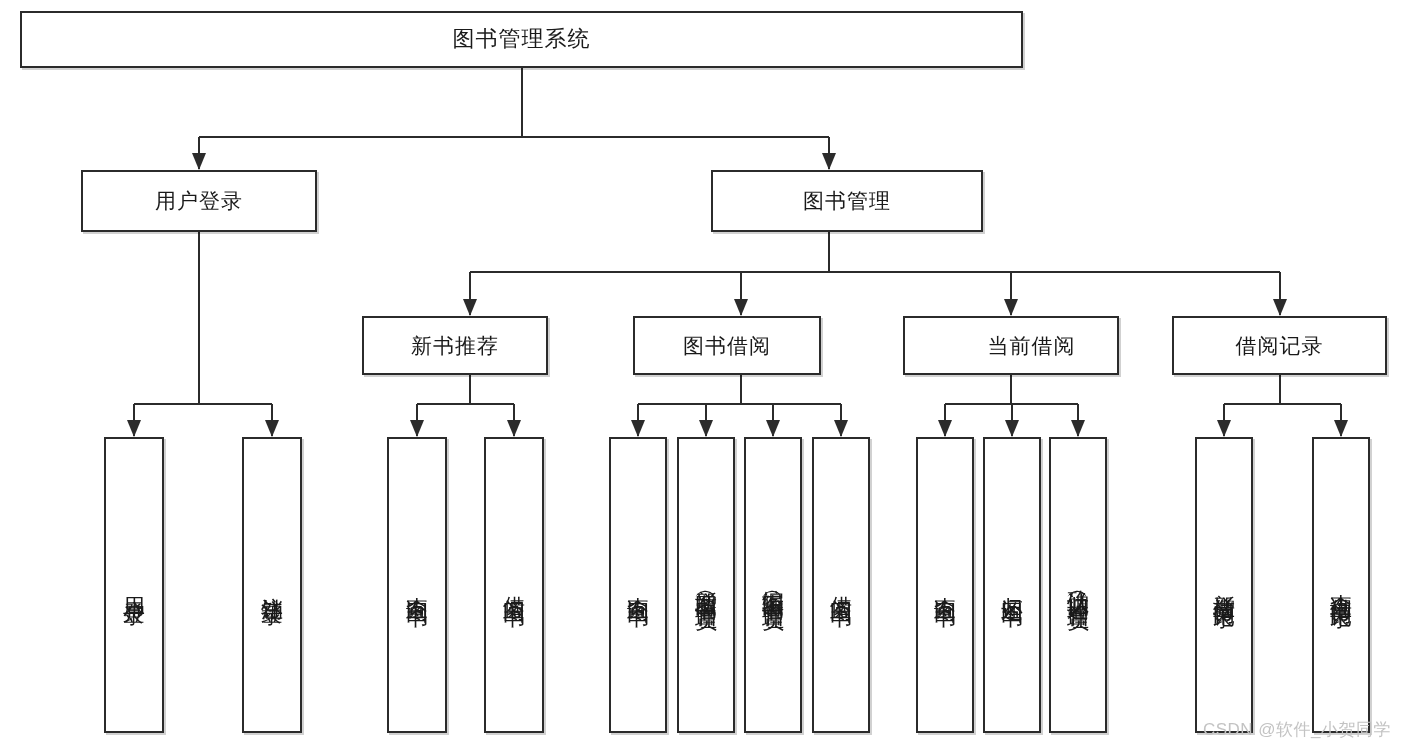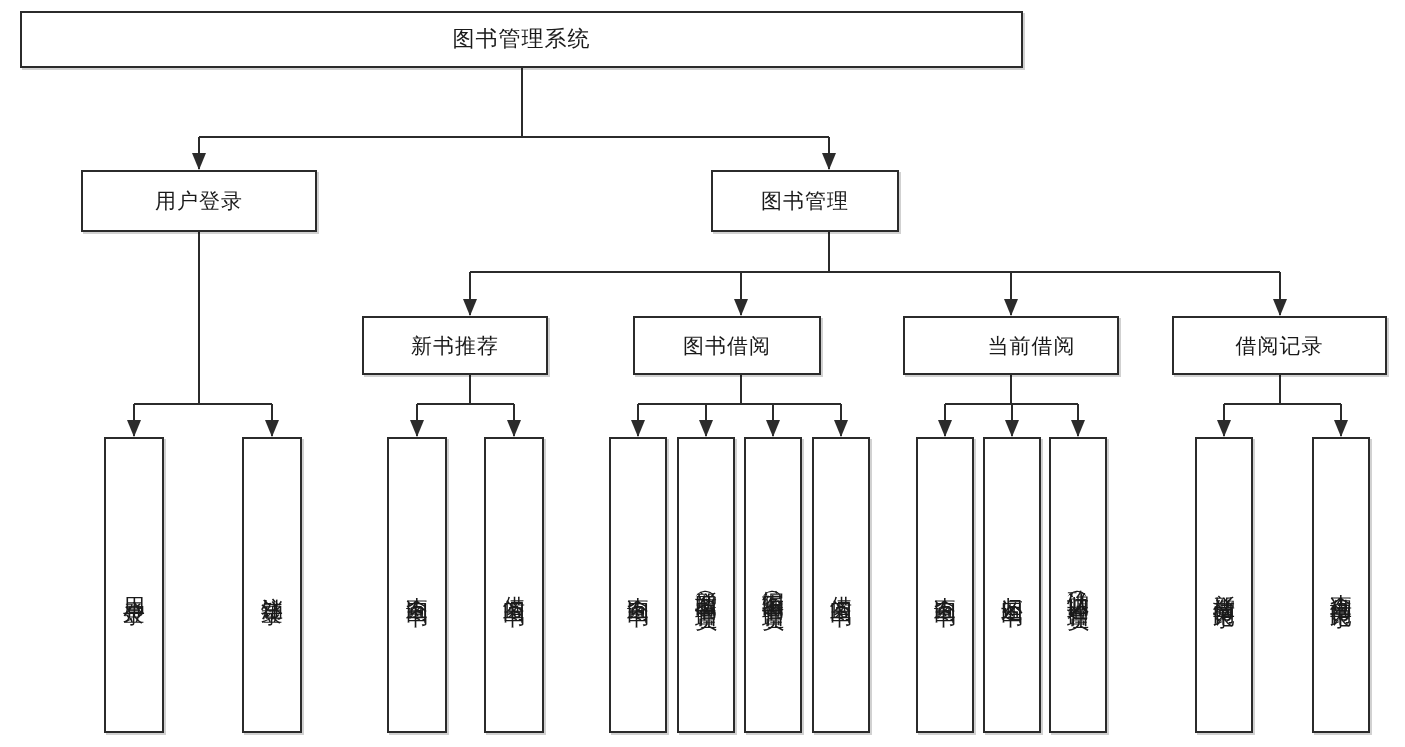--- a/index.html
+++ b/index.html
@@ -118,21 +118,21 @@
       <line x1="1341" y1="404" x2="1341" y2="436" stroke="#2b2b2b" stroke-width="2.5" shape-rendering="crispEdges"></line>
       <polygon points="1334,420 1348,420 1341,437" fill="#2b2b2b"></polygon>
     </svg>
   <div id="nodes">
       <div class="node root" style="left: 20px; top: 11px; width: 1003px; height: 57px;">
         <span class="label">图书管理系统</span>
       </div>
       <div class="node" style="left: 81px; top: 170px; width: 236px; height: 62px;">
         <span class="label">用户登录</span>
       </div>
-      <div class="node" style="left: 711px; top: 170px; width: 188px; height: 62px;">
+      <div class="node" style="left: 711px; top: 170px; width: 272px; height: 62px;">
         <span class="label">图书管理</span>
       </div>
       <div class="node" style="left: 362px; top: 316px; width: 186px; height: 59px;">
         <span class="label">新书推荐</span>
       </div>
       <div class="node" style="left: 633px; top: 316px; width: 188px; height: 59px;">
         <span class="label">图书借阅</span>
       </div>
       <div class="node" style="left: 903px; top: 316px; width: 216px; height: 59px; padding-left: 41px;">
         <span class="label">当前借阅</span>
@@ -173,13 +173,14 @@
       <div class="node vertical" style="left: 1049px; top: 437px; width: 58px; height: 296px;">
         <span class="label">确认归还（管理员）</span>
       </div>
       <div class="node vertical" style="left: 1195px; top: 437px; width: 58px; height: 296px;">
         <span class="label">新增借阅记录</span>
       </div>
       <div class="node vertical" style="left: 1312px; top: 437px; width: 58px; height: 296px;">
         <span class="label">查询借阅记录</span>
       </div>
     </div>
+  <div class="watermark">CSDN @软件_小贺同学</div>
 </div>
 
 </body></html>

